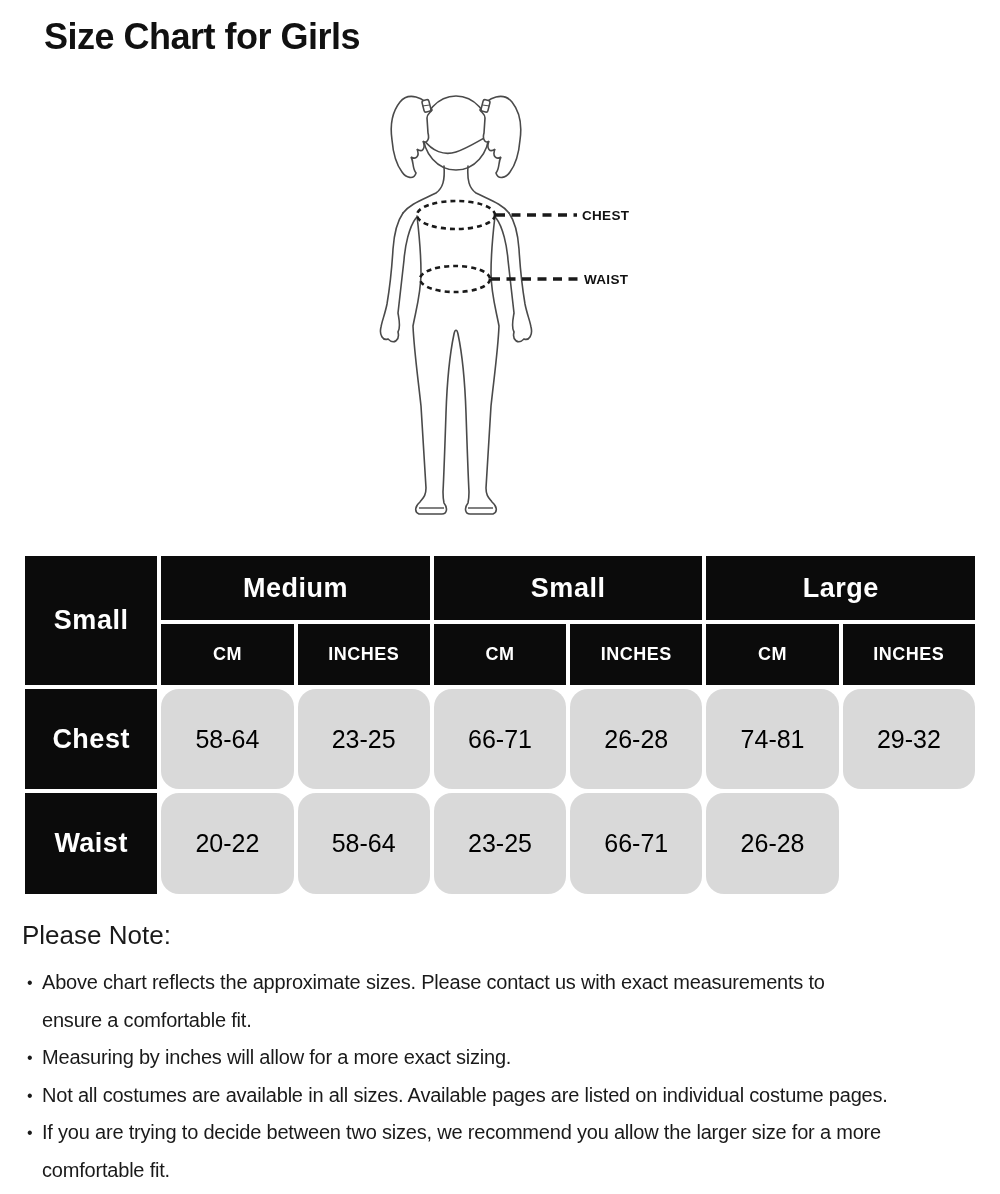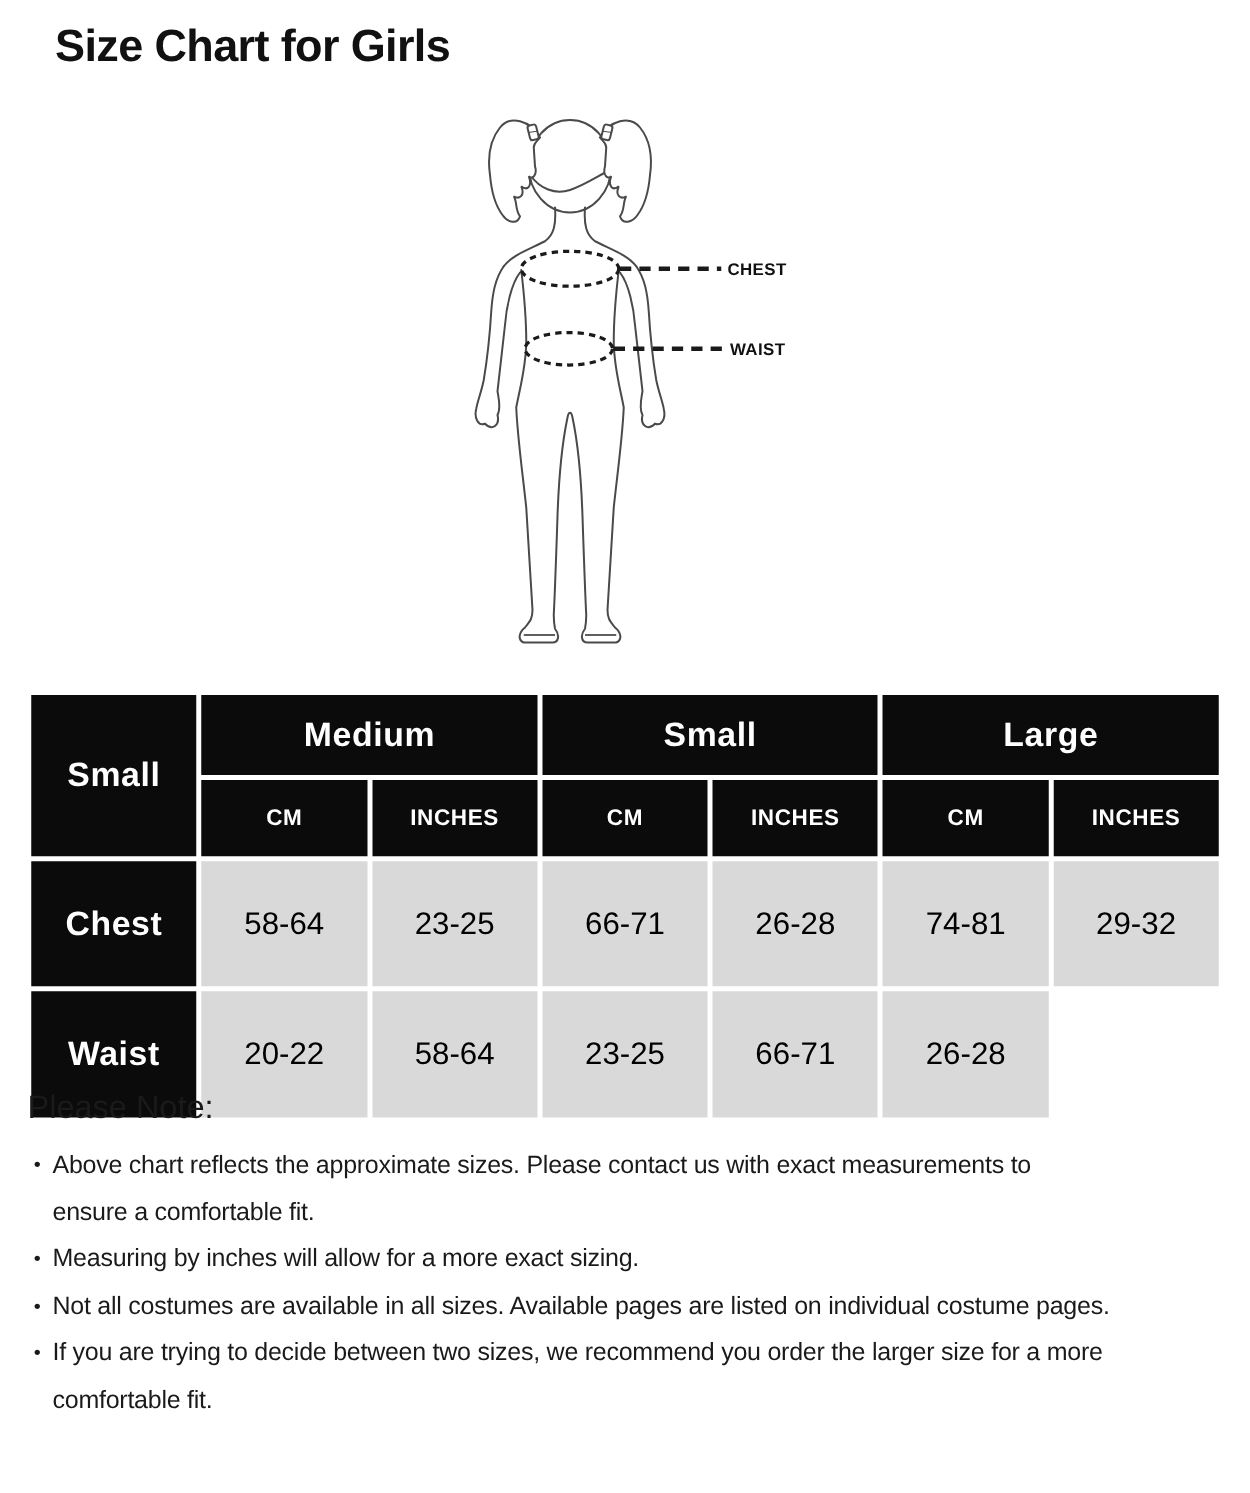--- a/index.html
+++ b/index.html
@@ -31,26 +31,26 @@
     display: grid;
     grid-template-columns: repeat(7, 1fr);
     grid-template-rows: 64px 61px 100px 101px;
     gap: 4px;
   }
   .cell { display: flex; align-items: center; justify-content: center; text-align: center; }
   .hd   { background: #0b0b0b; color: #fff; font-weight: bold; }
   .group-hd { font-size: 27px; letter-spacing: 0.5px; }
   .unit-hd  { font-size: 18px; letter-spacing: 0.5px; }
   .row-hd   { font-size: 27px; letter-spacing: 0.5px; }
-  .val  { background: #d9d9d9; color: #000; font-size: 25px; }
+  .val  { background: #d9d9d9; color: #000; font-size: 25px; border-radius: 18px; }
   .corner { grid-column: 1; grid-row: 1 / 3; }
   .span2 { grid-column: span 2; }
 
   .notes {
-    position: absolute; left: 14px; top: 870px; width: 976px;
+    position: absolute; left: 14px; top: 920px; width: 976px;
   }
   .notes-heading { font-size: 26px; color: #1a1a1a; margin-left: 8px; margin-bottom: 13px; }
   .note-item { display: flex; line-height: 37.5px; font-size: 20px; color: #1a1a1a; }
   .note-bullet { width: 15px; flex: 0 0 15px; margin-left: 13px; font-size: 16px; }
   .note-text { flex: 1; white-space: pre-line; letter-spacing: -0.2px; }
 </style>
 </head>
 <body>
 
 <div class="page">
@@ -157,18 +157,18 @@
     <div class="note-item">
       <span class="note-bullet">•</span>
       <span class="note-text">Measuring by inches will allow for a more exact sizing.</span>
     </div>
     <div class="note-item">
       <span class="note-bullet">•</span>
       <span class="note-text">Not all costumes are available in all sizes. Available pages are listed on individual costume pages.</span>
     </div>
     <div class="note-item">
       <span class="note-bullet">•</span>
-      <span class="note-text">If you are trying to decide between two sizes, we recommend you order the larger size for a more
+      <span class="note-text">If you are trying to decide between two sizes, we recommend you allow the larger size for a more
 comfortable fit.</span>
     </div>
   </div>
 
 </div>
 
 </body></html>

